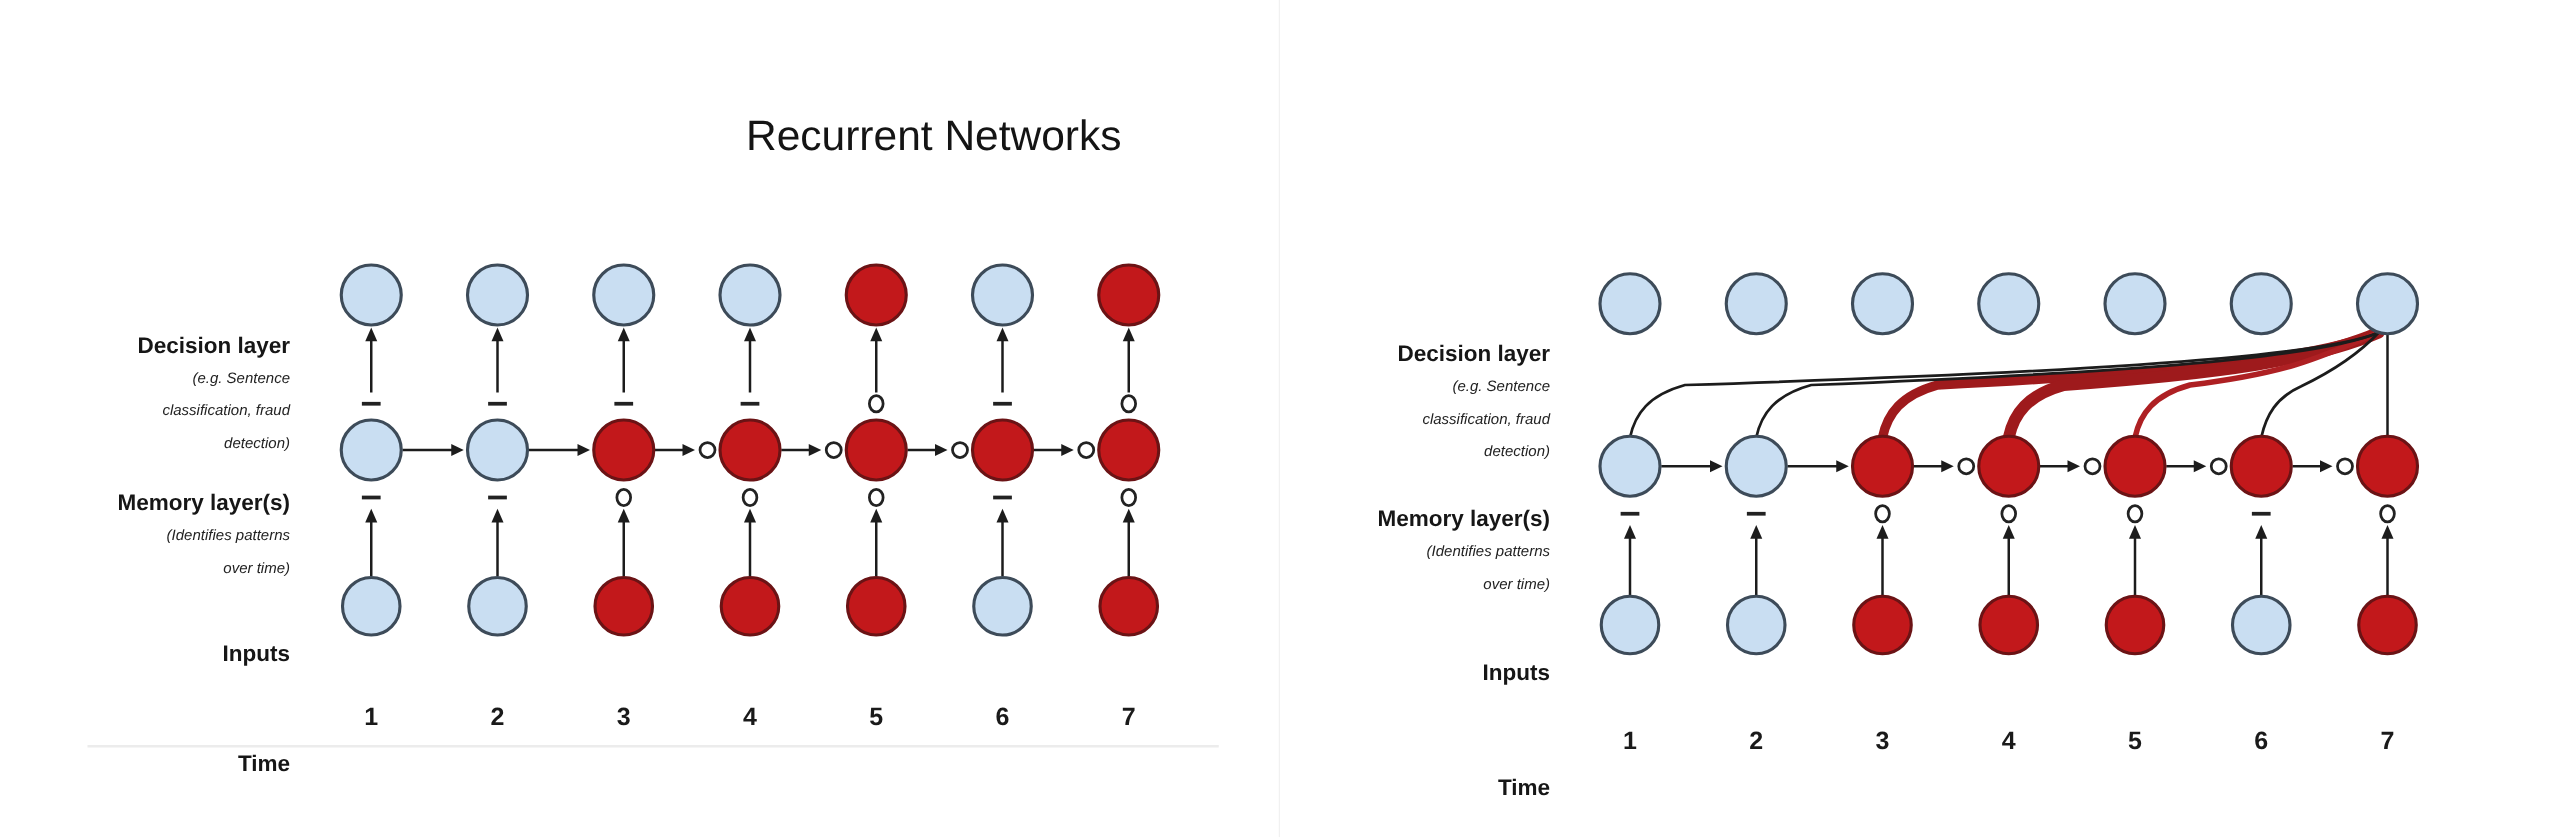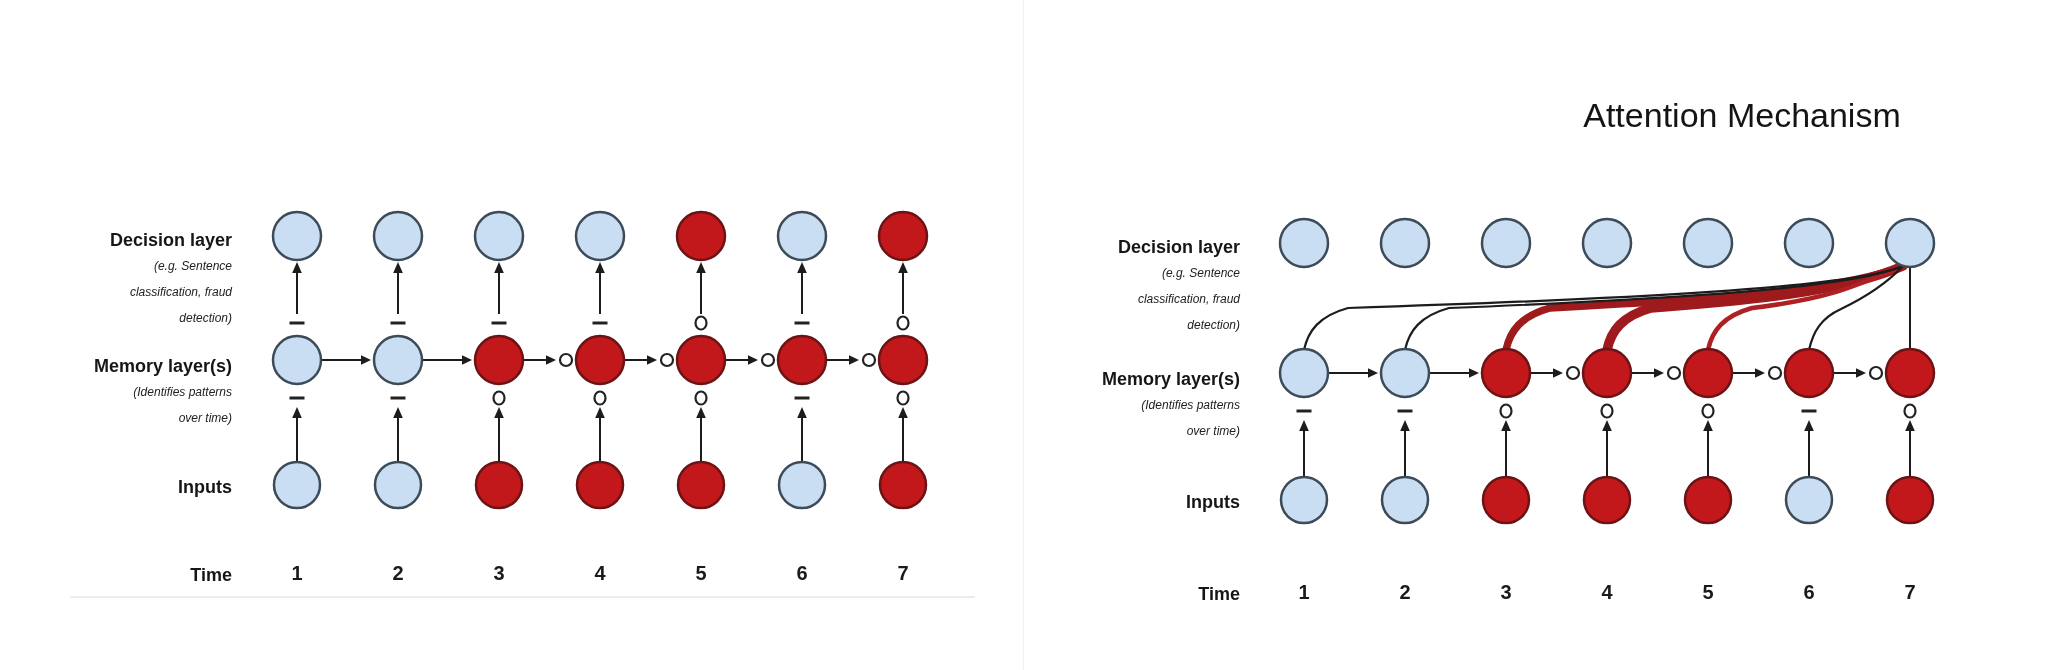--- a/index.html
+++ b/index.html
@@ -1,21 +1,21 @@
 <!DOCTYPE html>
 <html><head>
 <meta charset="utf-8">
 <style>
   html,body{margin:0;padding:0;background:#ffffff;}
   .canvas{position:relative;width:2048px;height:670px;background:#ffffff;overflow:hidden;
           font-family:"Liberation Sans", sans-serif;color:#111;}
   .panel-title{position:absolute;font-size:34px;font-weight:400;color:#141414;
                transform:translateX(-50%);white-space:nowrap;}
   .row-label{position:absolute;text-align:right;white-space:nowrap;line-height:26px;}
-  .lab-bold{font-size:18px;font-weight:700;color:#161616;}
+  .lab-bold{font-size:18px;font-weight:700;color:#161616;margin-top:36px;}
   .lab-italic{font-size:12px;font-style:italic;color:#222;}
   .seam{position:absolute;top:0;left:1023px;width:1px;height:670px;background:#f1f1f1;}
   .underline-faint{position:absolute;left:70px;top:596px;width:905px;height:2px;background:#ececec;}
   svg{position:absolute;left:0;top:0;}
   svg text{font-family:"Liberation Sans", sans-serif;}
 </style>
 </head>
 <body>
 
 <div class="canvas">
@@ -177,21 +177,21 @@
       <ellipse cx="1910" cy="411" rx="5.5" ry="6.5" fill="#fff" stroke="#222222" stroke-width="2.2"></ellipse>
       <circle cx="1910" cy="243" r="24" fill="#c9def2" stroke="#3d4b59" stroke-width="2.5"></circle>
       <circle cx="1910" cy="373" r="24" fill="#c2181b" stroke="#6b1315" stroke-width="2.5"></circle>
       <circle cx="1910" cy="500" r="23" fill="#c2181b" stroke="#6b1315" stroke-width="2.5"></circle>
       <text x="1910" y="599" text-anchor="middle" font-size="20" font-weight="600" fill="#1a1a1a">7</text>
     </svg>
 
   <div class="seam"></div>
   <div class="underline-faint"></div>
 
-  <div class="panel-title" style="left:1742px;top:96px;">Attention Mechanism</div>
+  <div class="panel-title" style="left:747px;top:90px;">Recurrent Networks</div>
 
   <div class="row-label" style="right:1816px;top:227px;">
     <div class="lab-bold">Decision layer</div>
     <div class="lab-italic">(e.g. Sentence</div>
     <div class="lab-italic">classification, fraud</div>
     <div class="lab-italic">detection)</div>
   </div>
   <div class="row-label" style="right:1816px;top:353px;">
     <div class="lab-bold">Memory layer(s)</div>
     <div class="lab-italic">(Identifies patterns</div>

